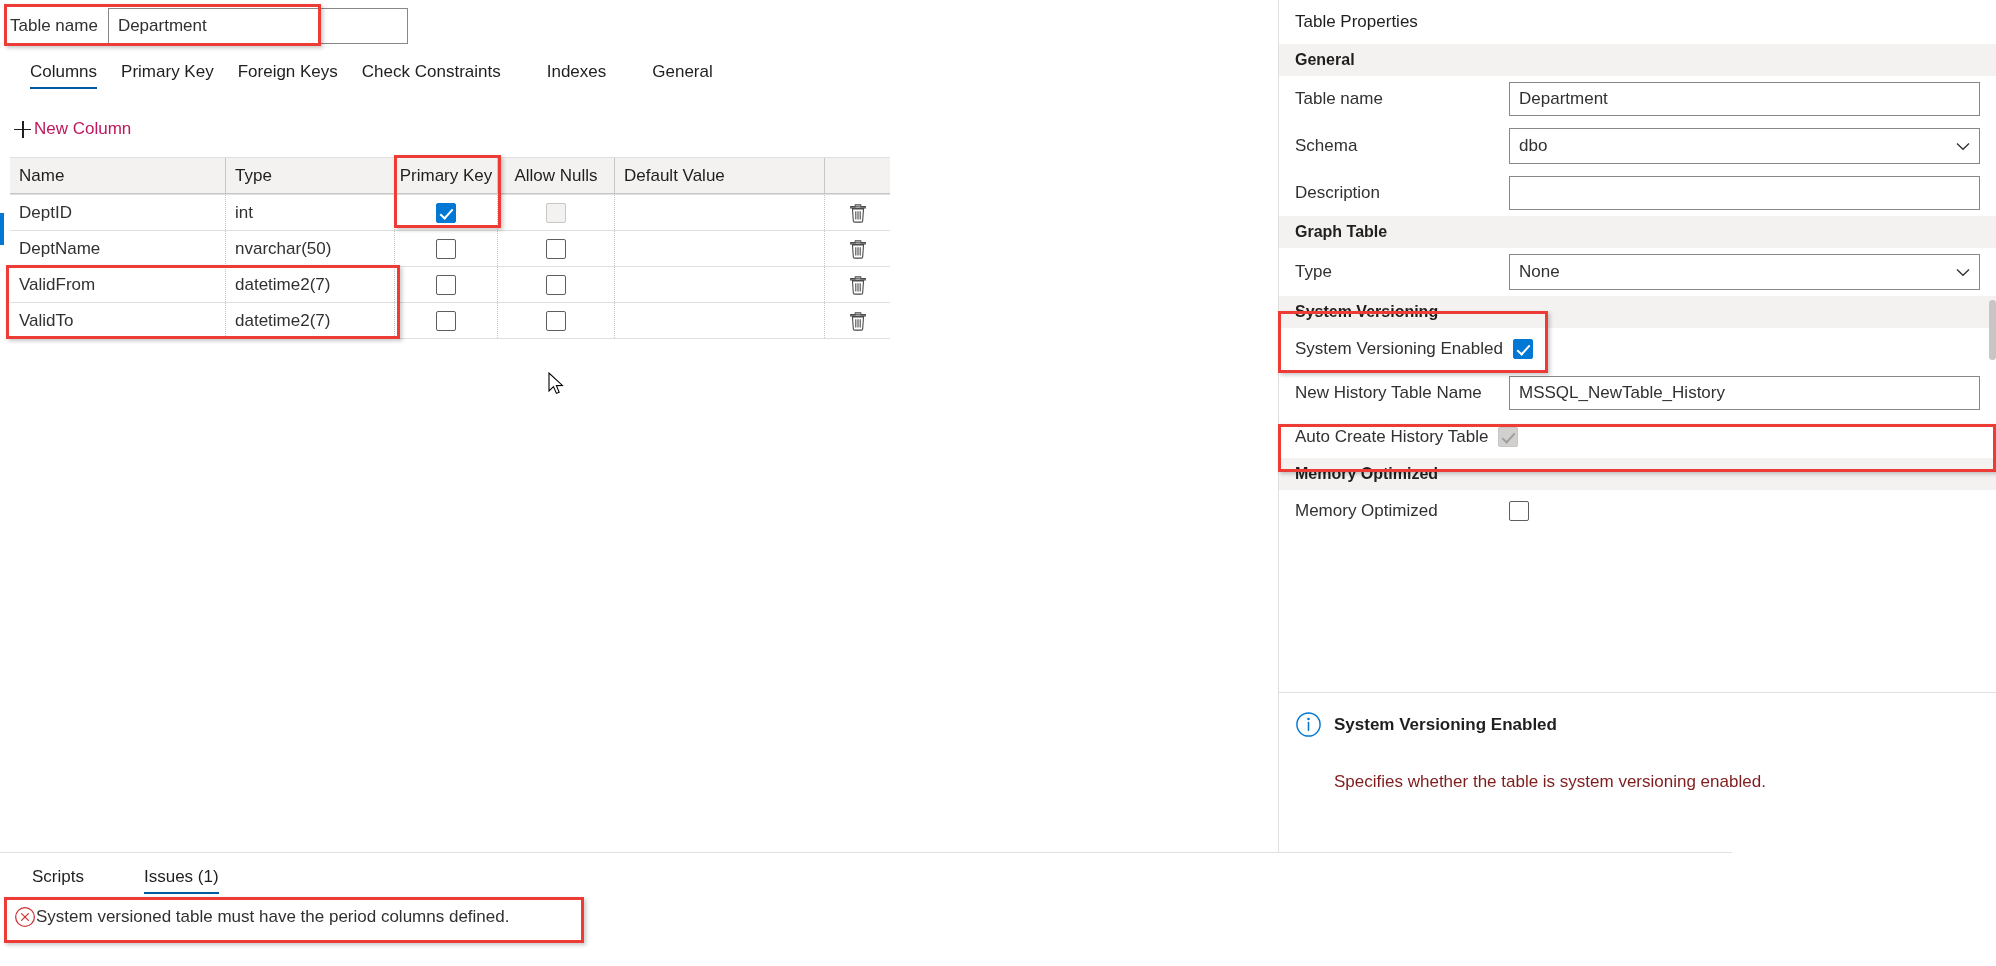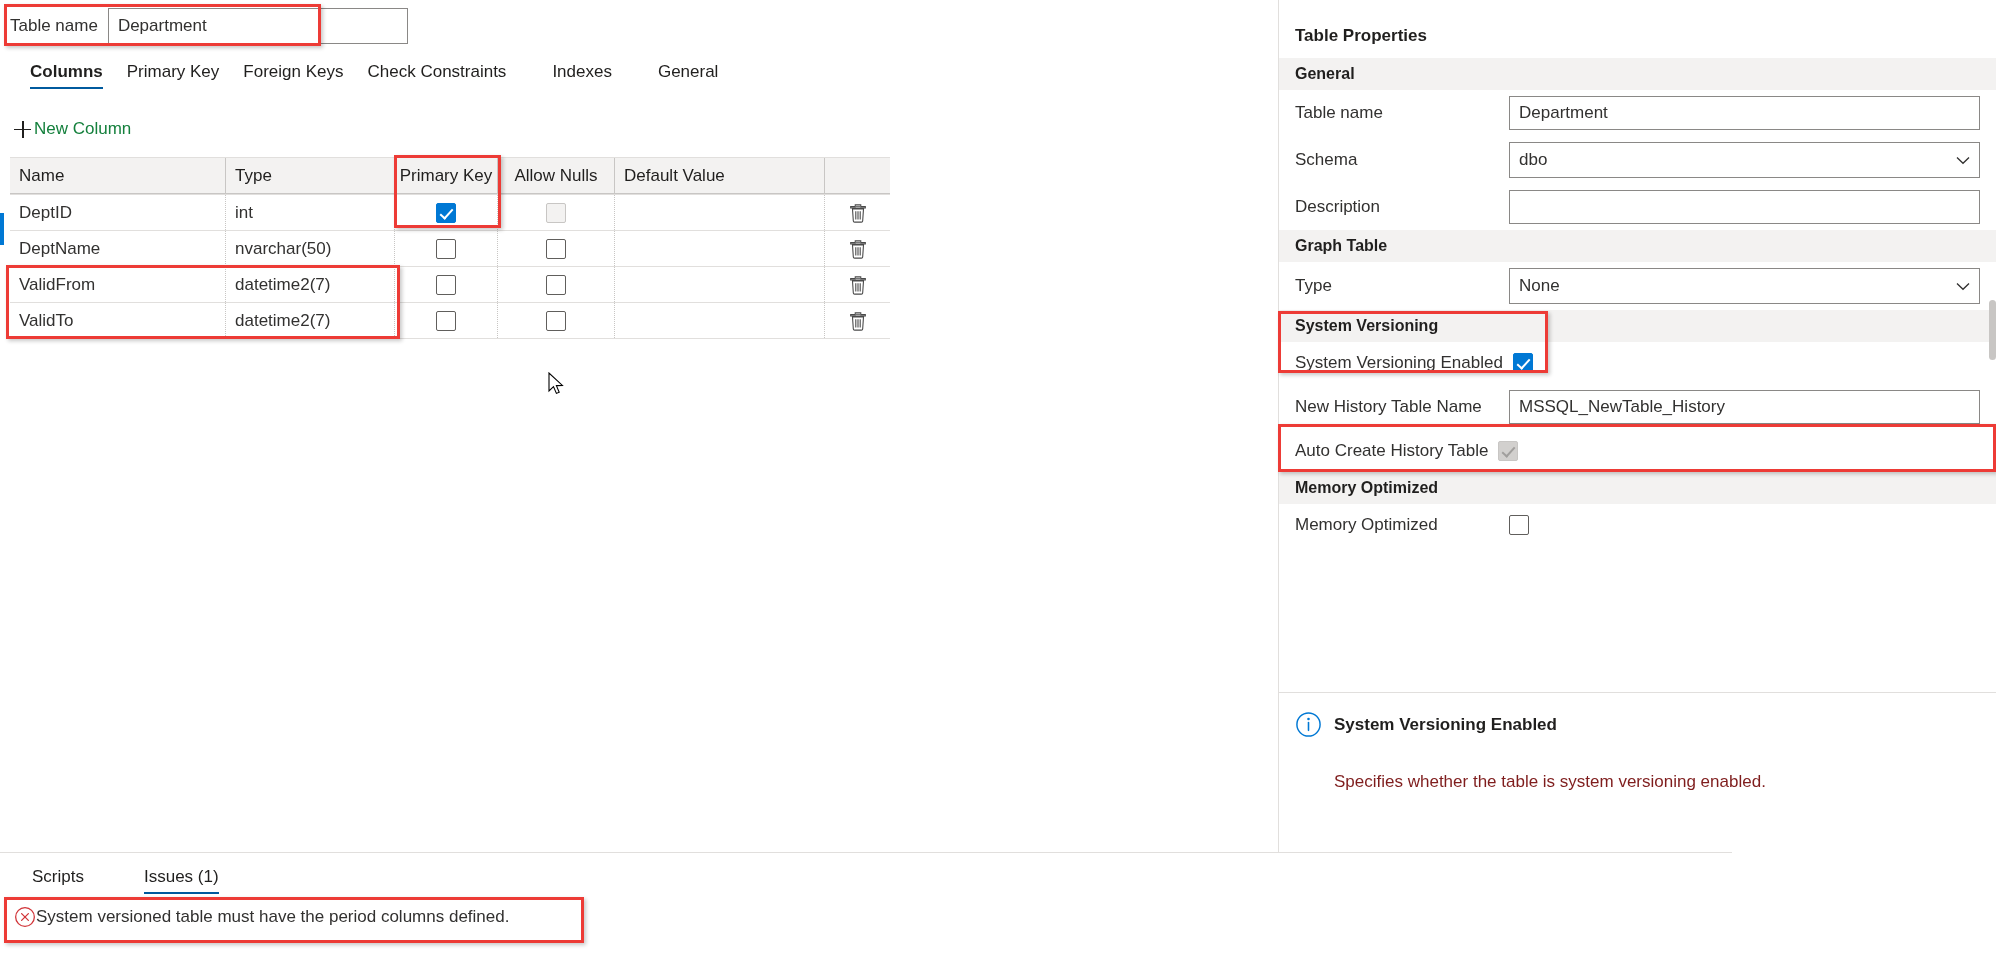--- a/index.html
+++ b/index.html
@@ -38,33 +38,33 @@
   
   .tabs {
     position: absolute; left: 18px; top: 58px;
     display: flex; align-items: flex-end; gap: 0px;
   }
   .tab {
     padding: 4px 12px 9px 12px;
     font-size: 17px; color: #201f1e; white-space: nowrap;
     cursor: pointer; position: relative;
   }
-  .tab.active { font-weight: 700; }
+  .tab.active { font-weight: 400; }
   .tab.active::after {
     content: ""; position: absolute;
     left: 12px; right: 12px; bottom: 2px;
     height: 2px; background: #005a9e;
   }
   .tab.sep { margin-left: 22px; }
 
   
   .newcol-btn {
     position: absolute; left: 14px; top: 119px;
     display: flex; align-items: center; gap: 3px;
-    font-size: 17px; color: #15803d; cursor: pointer;
+    font-size: 17px; color: #be185d; cursor: pointer;
   }
   .plus-ic {
     width: 17px; height: 17px; position: relative; display: inline-block;
   }
   .plus-ic::before, .plus-ic::after {
     content: ""; position: absolute; background: #201f1e;
   }
   .plus-ic::before { left: 0; right: 0; top: 8px; height: 1.5px; }
   .plus-ic::after  { top: 0; bottom: 0; left: 8px; width: 1.5px; }
 
@@ -119,22 +119,22 @@
   .cursor { position: absolute; left: 548px; top: 372px; width: 16px; height: 24px; }
 
   
   .right-pane {
     position: absolute; left: 1278px; top: 0;
     width: 718px; height: 852px;
     background: #ffffff;
     border-left: 1px solid #e1dfdd;
   }
   .rp-title {
-    padding: 26px 16px 12px 16px;
-    font-size: 17px; font-weight: bold; color: #201f1e;
+    padding: 12px 16px 12px 16px;
+    font-size: 17px; font-weight: normal; color: #201f1e;
   }
   .rp-section {
     background: #f3f2f1; padding: 7px 16px;
     font-size: 16px; font-weight: bold; color: #201f1e;
   }
   .rp-field {
     display: flex; align-items: center;
     padding: 6px 16px; min-height: 42px;
   }
   .rp-label { width: 214px; font-size: 17px; color: #323130; flex: none; }

